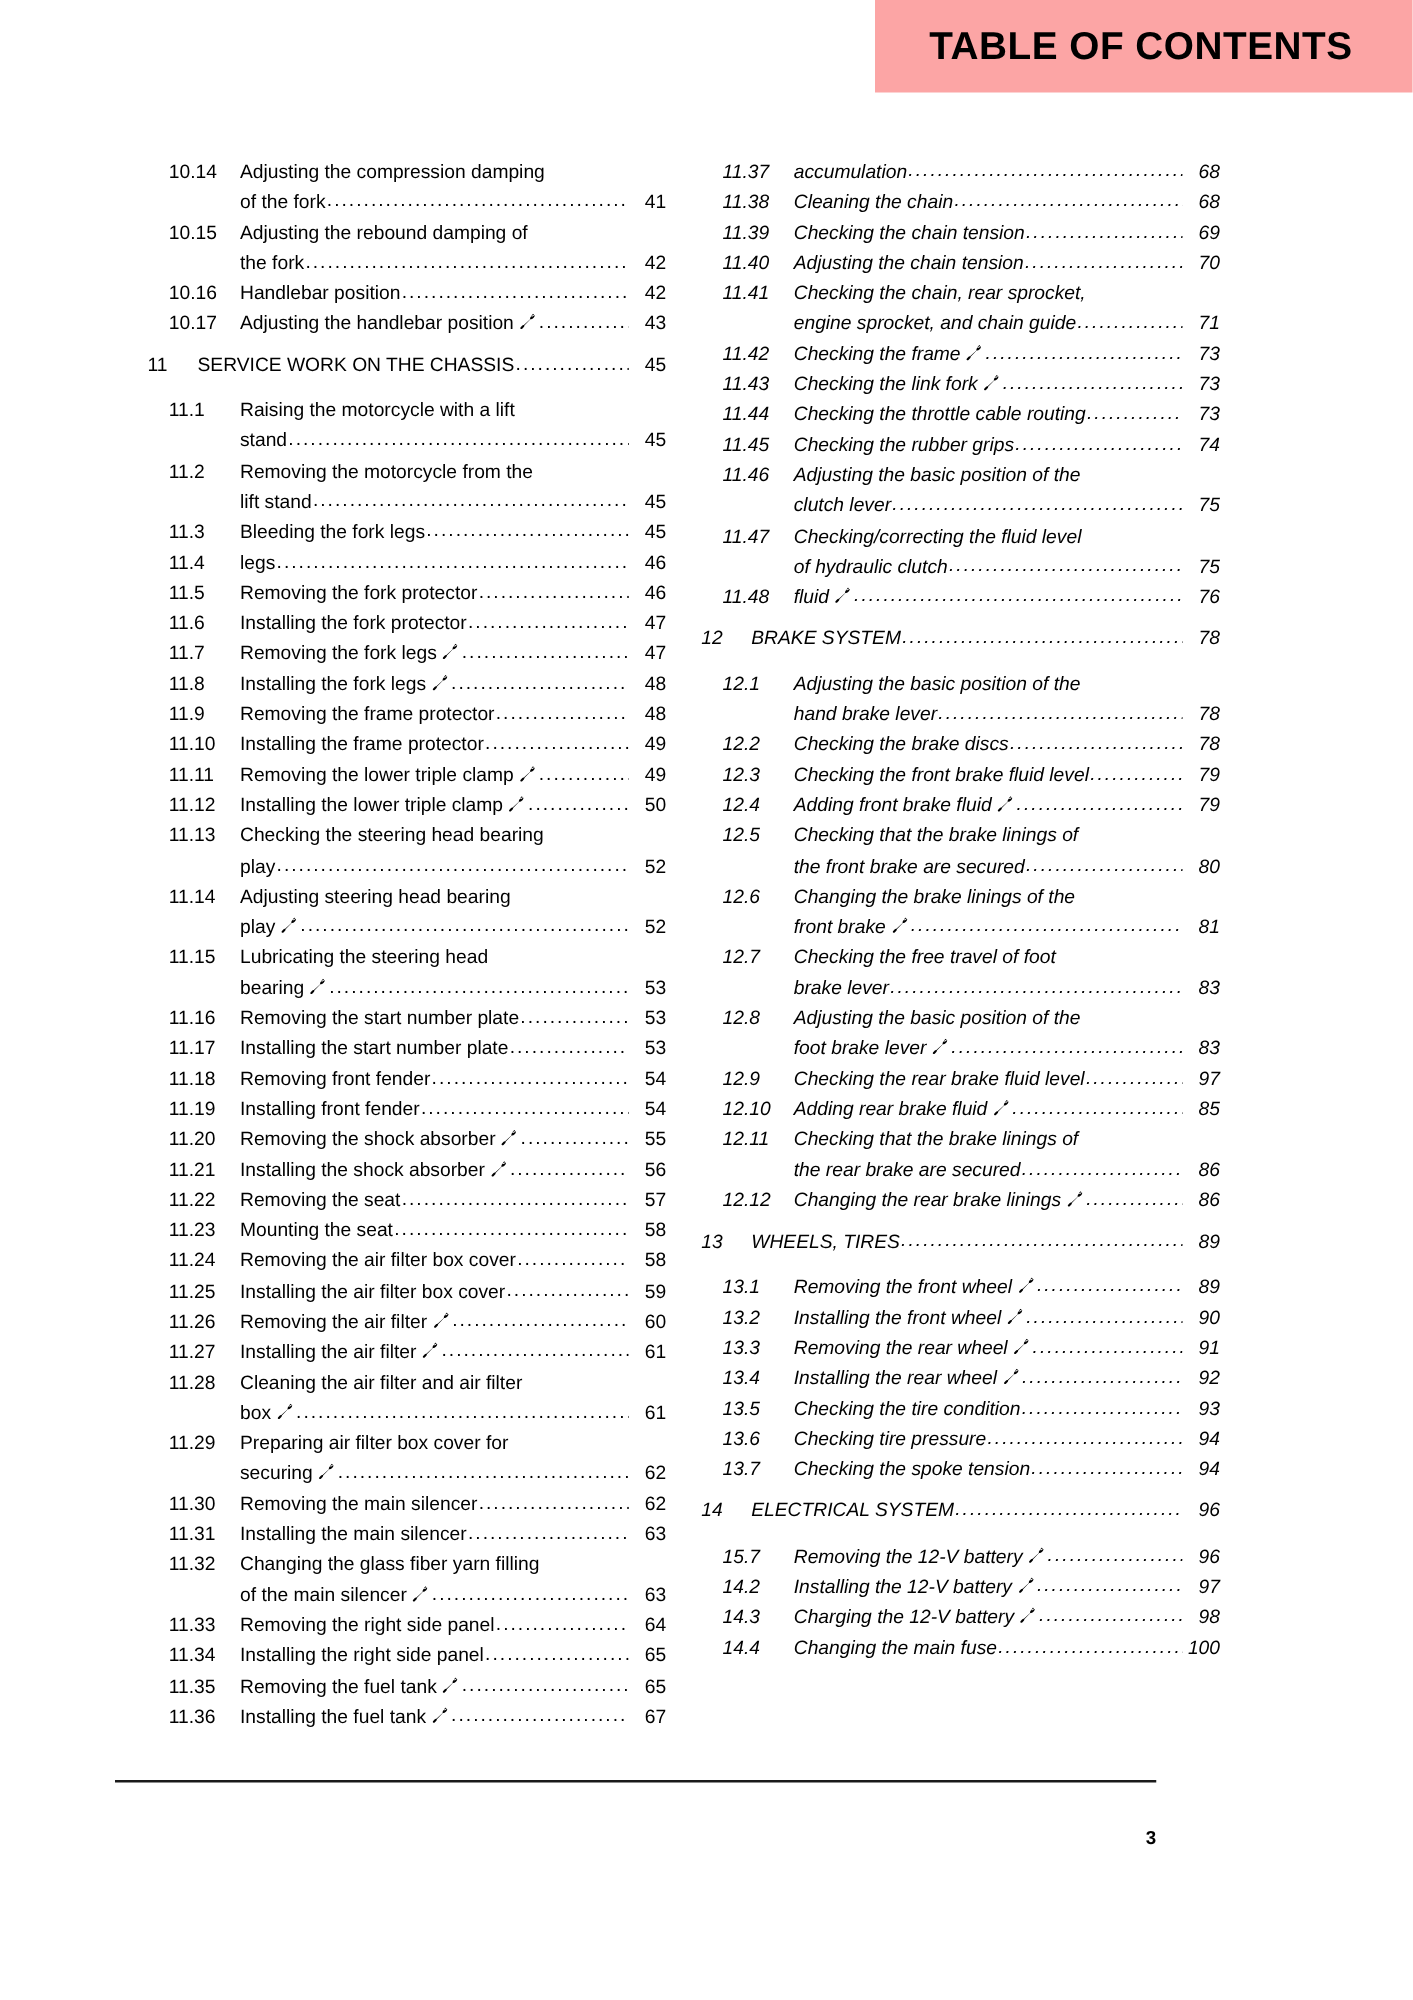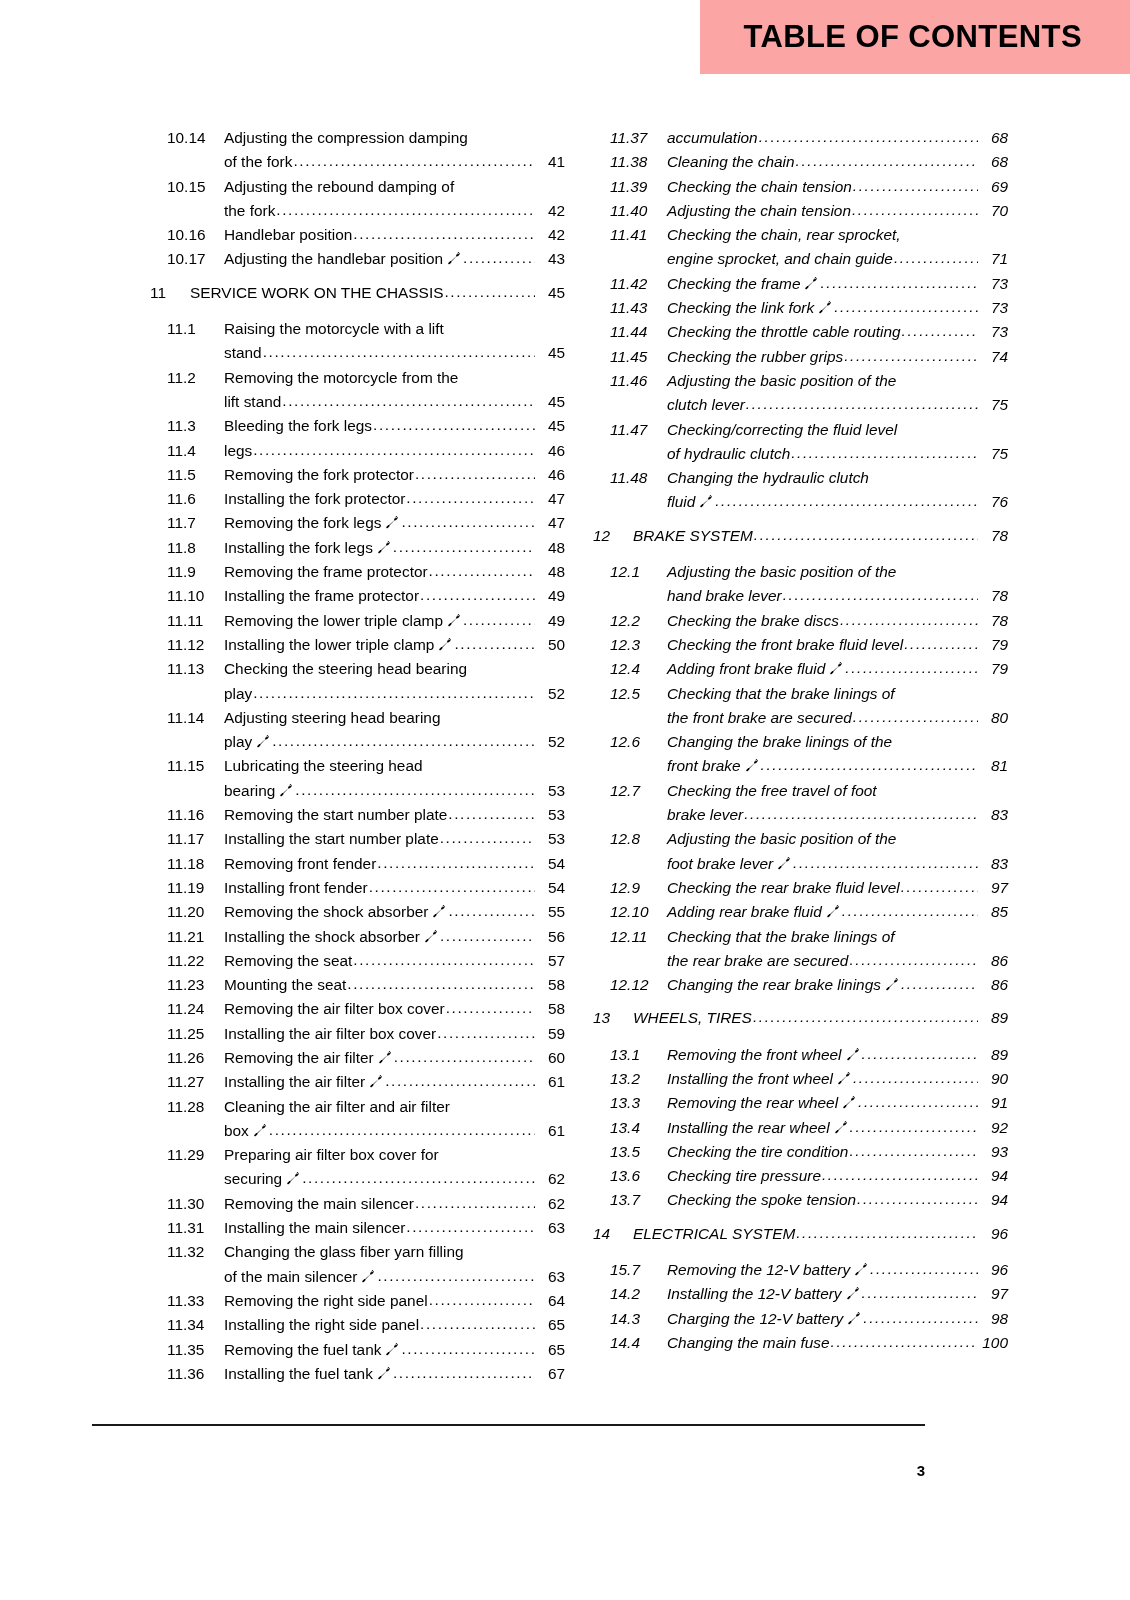--- a/index.html
+++ b/index.html
@@ -37,21 +37,20 @@
     color: #000;
     white-space: nowrap;
   }
 
   
   .page-body {
     position: absolute;
     top: 126px;
     left: 0;
     width: 1037px;
-    padding-left: 32px;
   }
   .columns {
     display: flex;
     align-items: flex-start;
   }
   .col {
     width: 415px;
     box-sizing: border-box;
   }
   .col-left  { margin-left: 118px; }
@@ -801,23 +800,20 @@
               <span class="txt">of hydraulic clutch</span>
               <span class="leader">..........................................................................................</span>
               <span class="pg">75</span>
             </div>
           </div>
         </div>
         <div class="toc-row sub">
           <div class="num">11.48</div>
           <div class="body-wrap">
             <div class="line">
-              <span class="txt">Changing the hydraulic clutch</span>
-            </div>
-            <div class="line">
               <span class="txt">fluid</span>
               <span class="wrench">
                 <svg viewBox="0 0 16 16" width="14" height="13">
                   <path d="M14.6 1.3c-.3-.3-1.9.2-2.9 1.2-1 1-1.3 2.2-1.1 2.9L4.4 11.1c-.5-.1-1.1.0-1.5.5L1.3 13.2c-.5.5-.5 1.2-.1 1.6.4.4 1.1.4 1.6-.1l1.6-1.6c.4-.4.6-1 .5-1.5l6-6.2c.7.2 1.9-.1 2.9-1.1 1-1 1.5-2.6 1.2-2.9-.2-.2-1 .4-1.7 1.1-.4.4-.9.4-1.2.1-.3-.3-.3-.8.1-1.2.7-.7 1.3-1.5 1.1-1.7z" fill="#000"></path>
                 </svg>
               </span>
               <span class="leader">..........................................................................................</span>
               <span class="pg">76</span>
             </div>
           </div>

